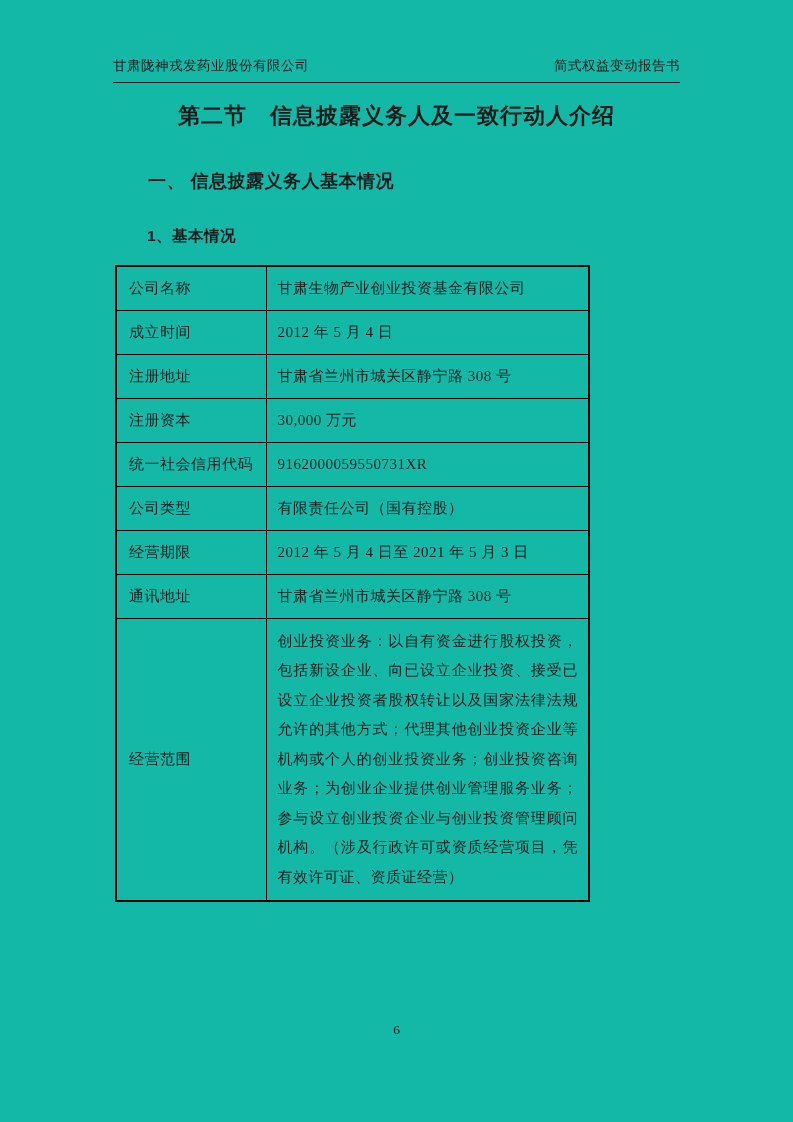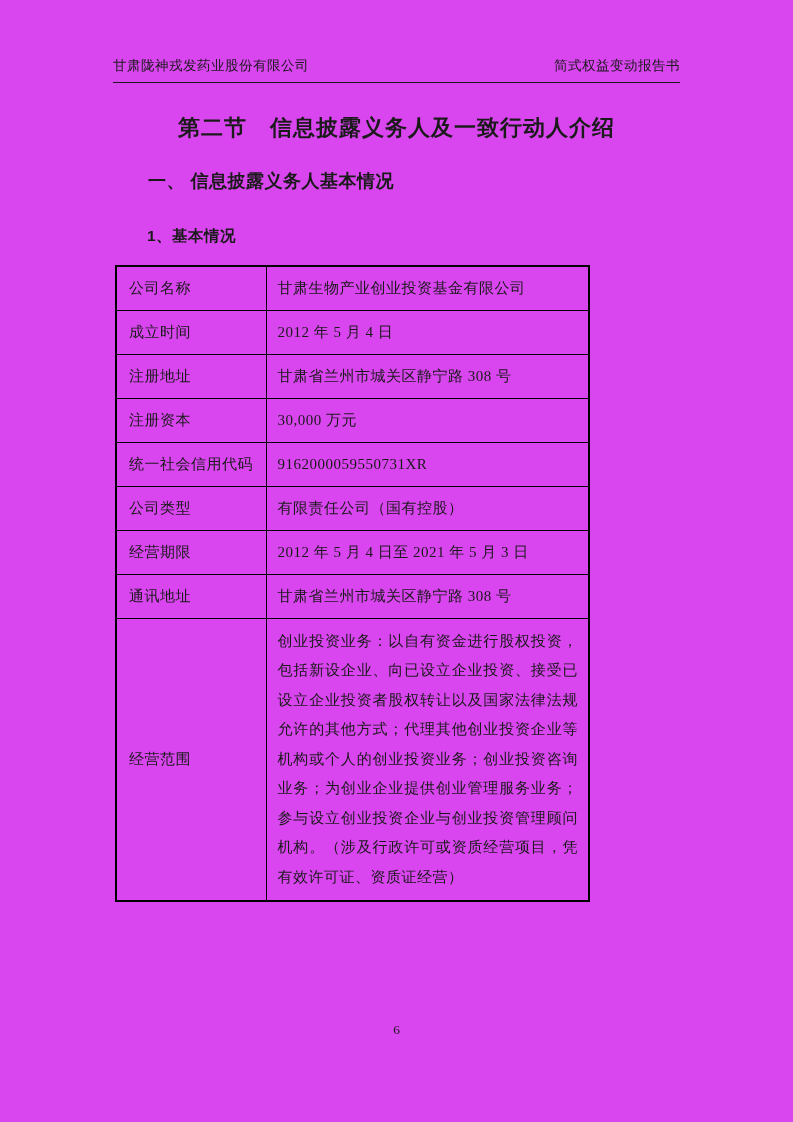--- a/index.html
+++ b/index.html
@@ -2,21 +2,21 @@
 <html><head>
 <meta charset="utf-8">
 <style>
   * { margin: 0; padding: 0; box-sizing: border-box; }
   html, body { background: #888; }
   .page {
     position: relative;
     width: 793px;
     height: 1122px;
     margin: 0 auto;
-    background: #d946ef;
+    background: #14b8a6;
     color: #1a1a1a;
     font-family: "Liberation Serif", "DejaVu Serif", serif;
     overflow: hidden;
   }
   .doc-header {
     position: absolute;
     top: 57px;
     left: 113px;
     width: 567px;
     display: flex;
@@ -31,21 +31,20 @@
     position: absolute;
     top: 101px;
     left: 113px;
     width: 567px;
     text-align: center;
     font-family: "Liberation Sans", "DejaVu Sans", sans-serif;
     font-size: 22px;
     font-weight: bold;
     letter-spacing: 1px;
     white-space: pre;
-    margin-top: 12px;
   }
   .sec-heading {
     position: absolute;
     top: 169px;
     left: 148px;
     font-family: "Liberation Sans", "DejaVu Sans", sans-serif;
     font-size: 18px;
     font-weight: bold;
     letter-spacing: 0.5px;
   }

